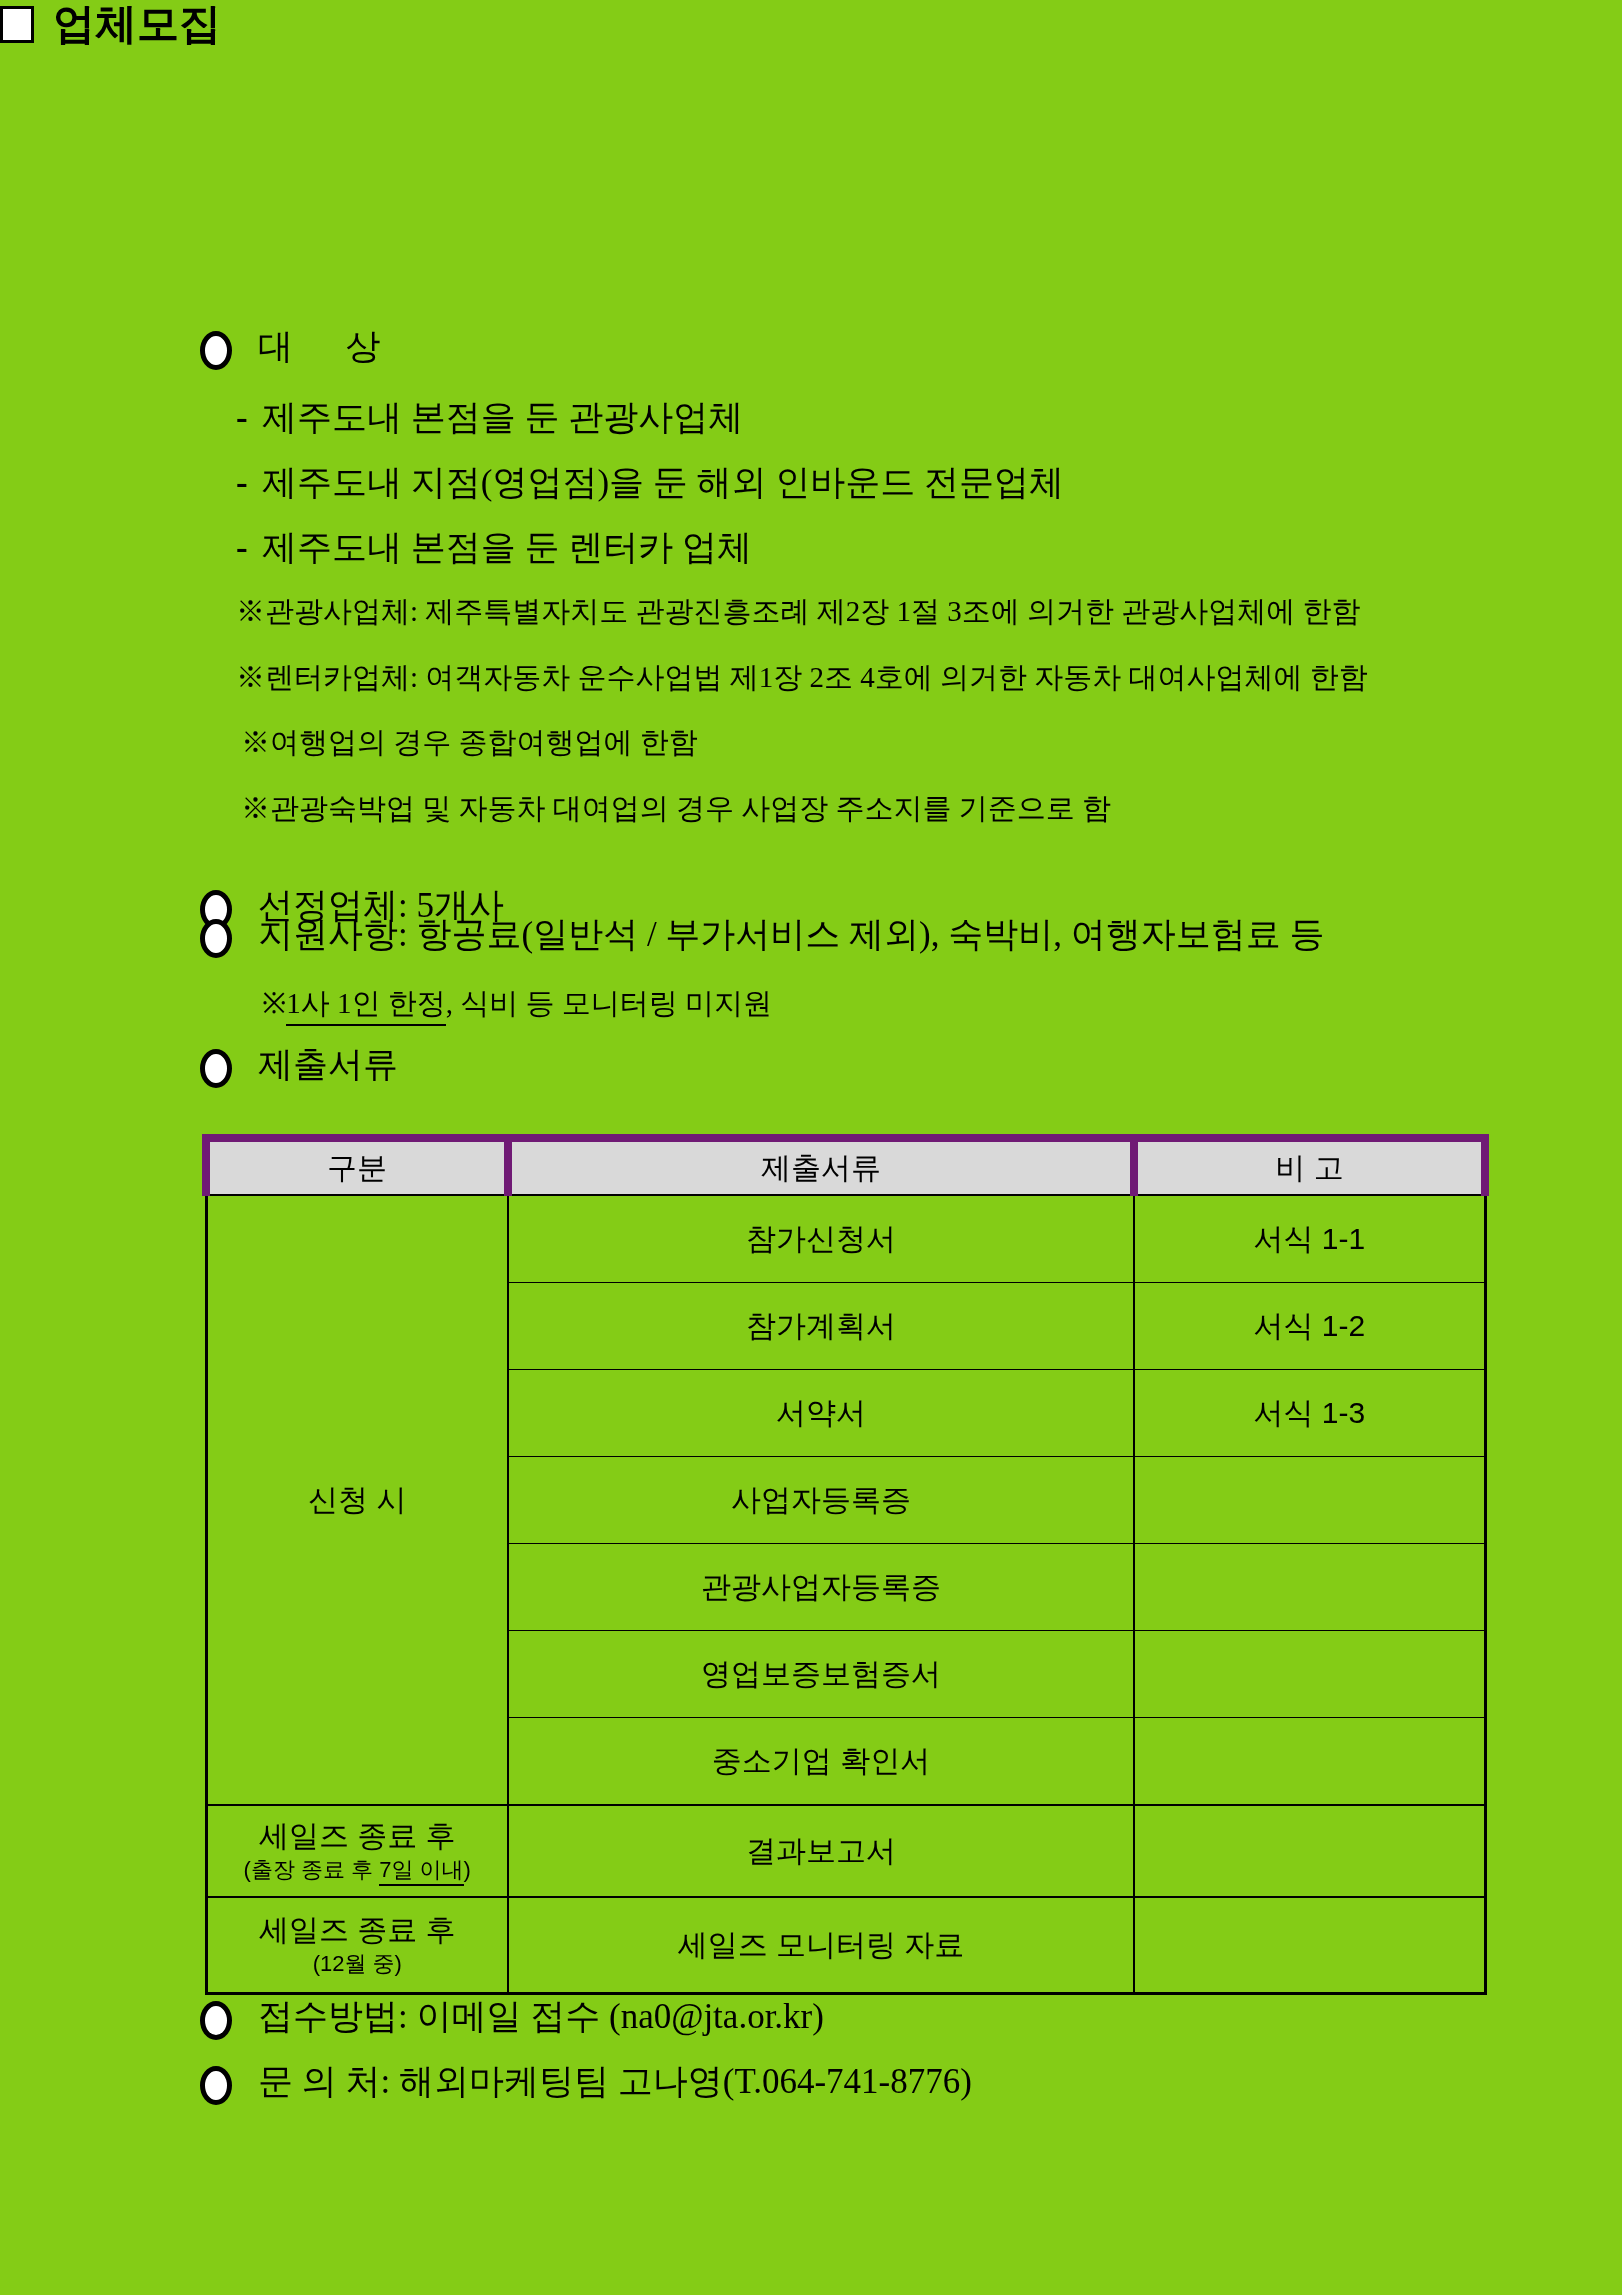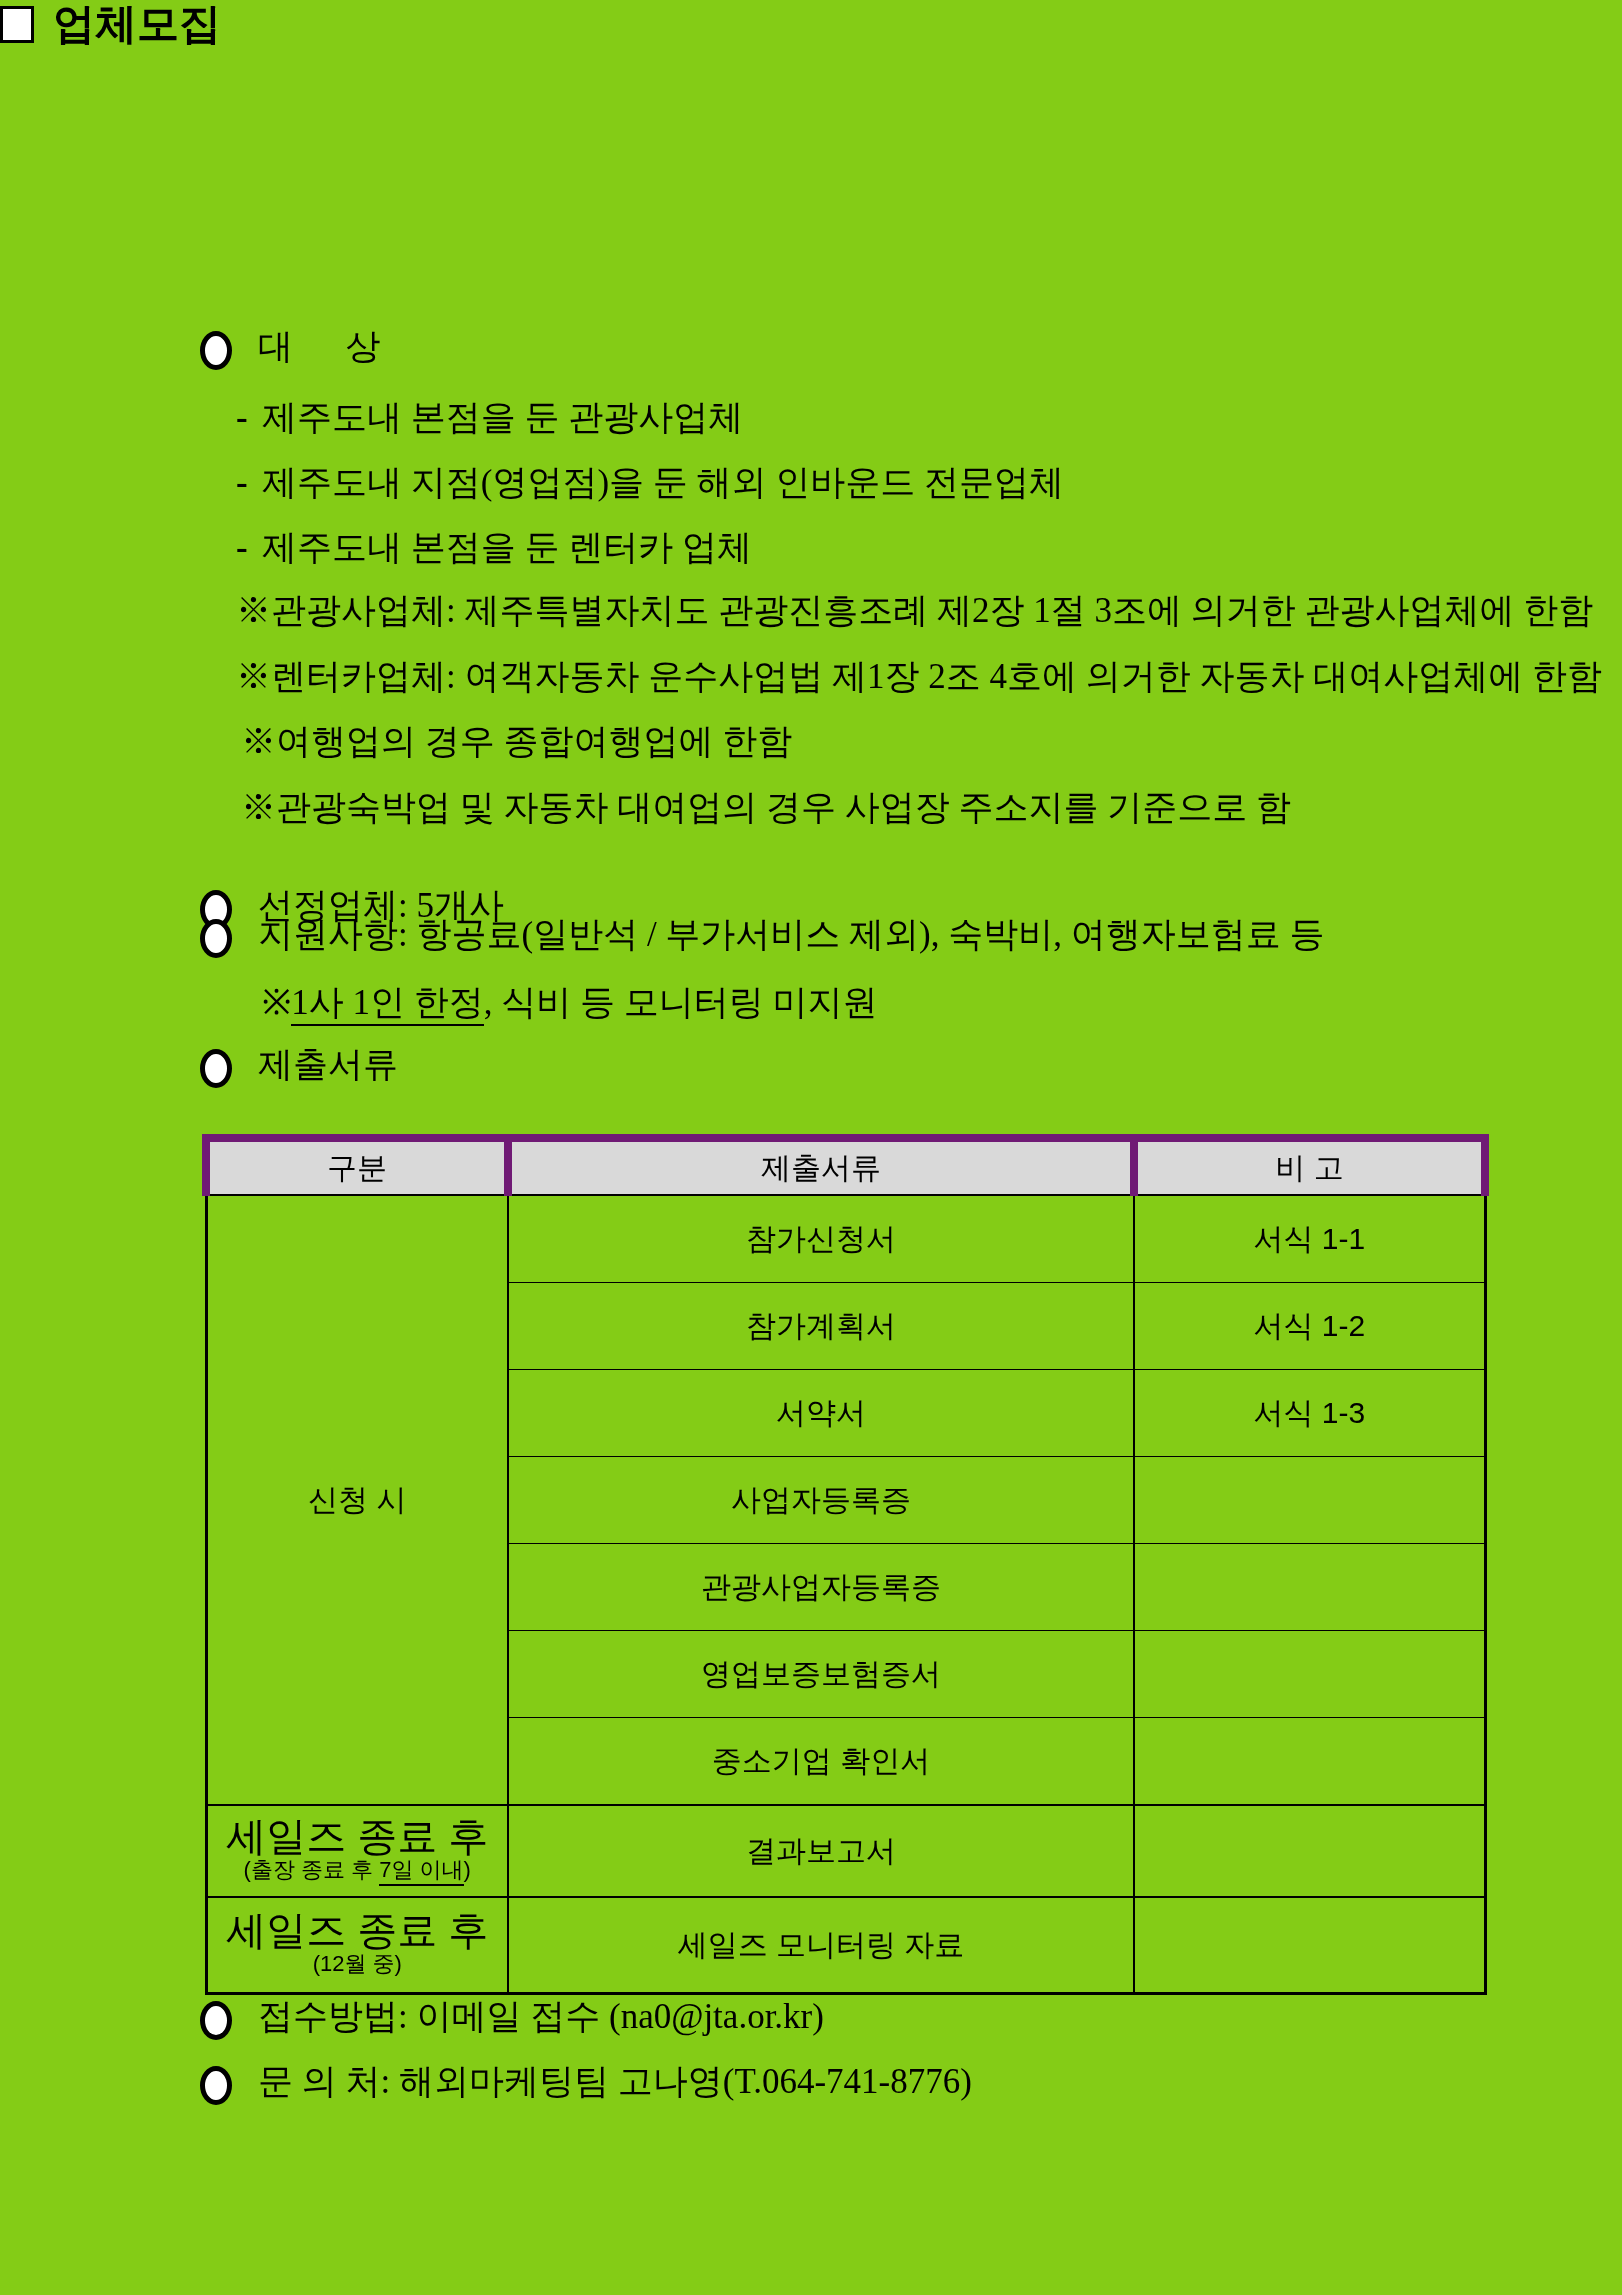--- a/index.html
+++ b/index.html
@@ -37,21 +37,21 @@
   .circ{
     flex:0 0 auto;
     display:inline-block;
     width:22px; height:29px;
     border:5.9px solid #000;
     border-radius:50%;
     margin:6.5px 26px 0 0;
     background:#fff;
   }
   .dash-m{display:inline-block;margin-right:14.4px;font-weight:bold;}
-  .note{font-size:35px;line-height:38px;}
+  .note{font-size:29px;line-height:38px;}
   .u-part{border-bottom:2.6px solid #000;padding-bottom:2px;}
   
   table.doc-table{
     position:absolute;
     left:202px; top:1134px;
     width:1279px;
     border-collapse:collapse;
     table-layout:fixed;
     border:3.3px solid #000;
     font-family:"Liberation Sans", sans-serif;
@@ -69,21 +69,21 @@
     border-bottom:2px solid #000;
   }
   .doc-table td{
     border:2px solid #000;
     height:84px;
     vertical-align:middle;
   }
   .doc-table tr.r-std td{border-top:1.3px solid #000;border-bottom:1.3px solid #000;}
   .doc-table tr.r-grp td{border-top:2.6px solid #000;}
   .doc-table tr.r-grp2 td{border-top:2px solid #000;}
-  .grp-l1{font-size:40px;line-height:38px;}
+  .grp-l1{font-size:30px;line-height:38px;}
   .grp-l2{font-size:22px;line-height:30px;}
   .r-grp td{height:88px;}
   .r-grp2 td{height:92px;}
 </style>
 </head>
 <body>
 
 <div class="page">
 
   <div class="sec-title">

